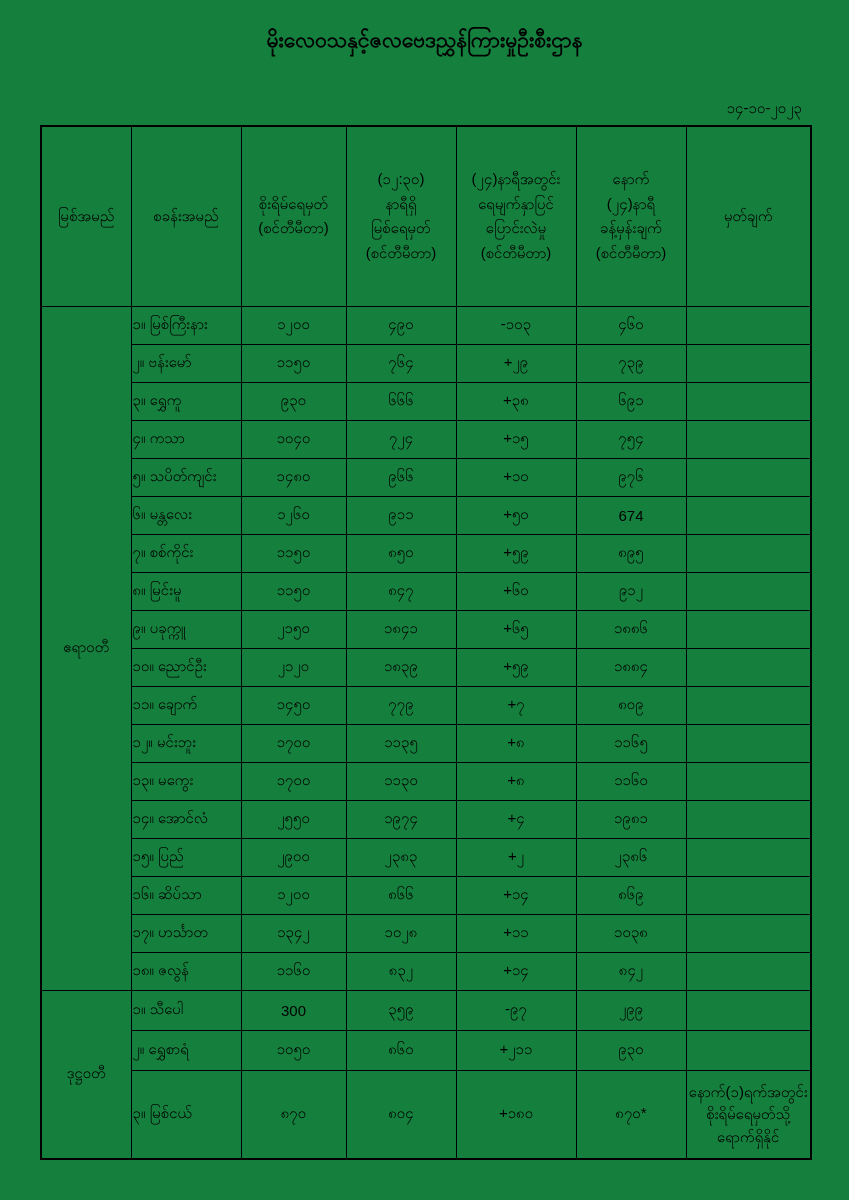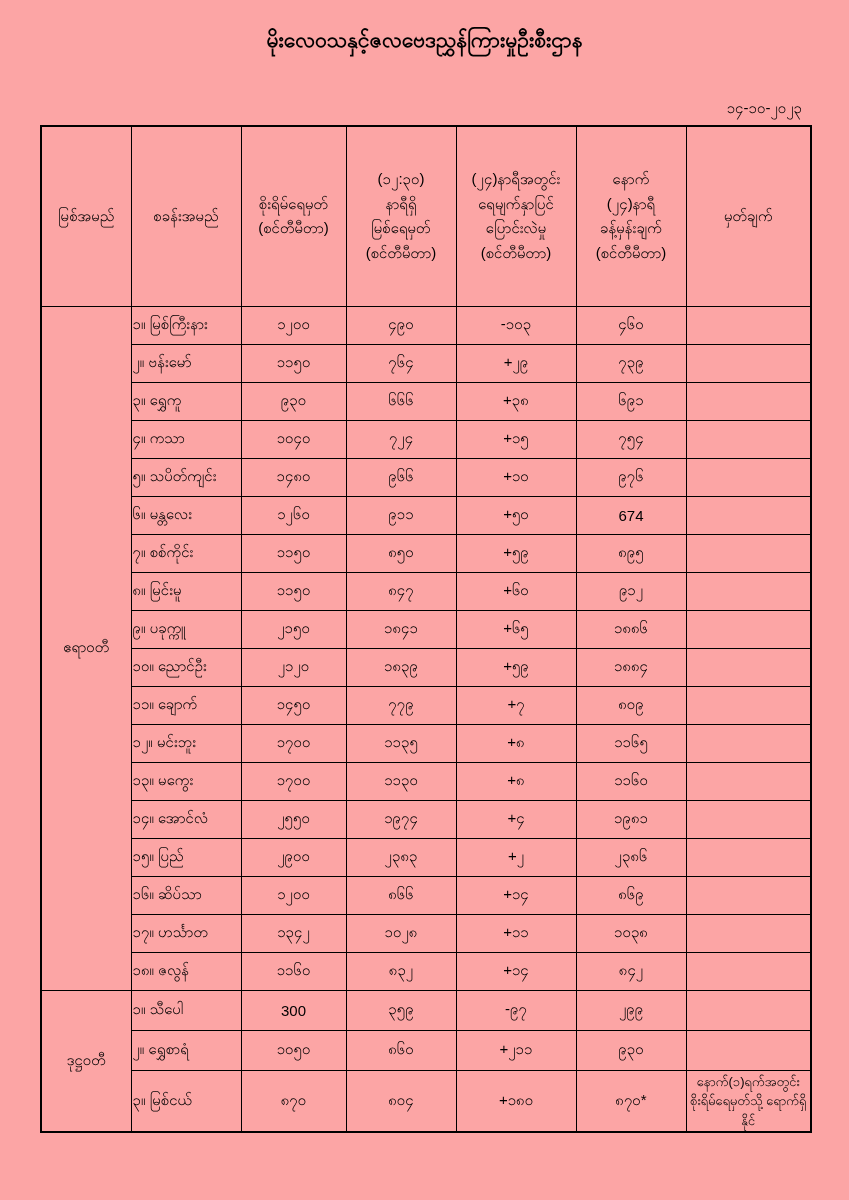--- a/index.html
+++ b/index.html
@@ -3,21 +3,21 @@
 <meta charset="utf-8">
 <style>
   * { box-sizing: border-box; }
   html, body {
     margin: 0; padding: 0;
     width: 849px; height: 1200px;
     background: #ffffff;
     color: #000000;
     font-family: "Liberation Sans", "DejaVu Sans", sans-serif;
   }
-  .page { position: relative; width: 849px; height: 1200px; background:#fca5a5; overflow: hidden; }
+  .page { position: relative; width: 849px; height: 1200px; background:#15803d; overflow: hidden; }
 
   .title-block {
     position: absolute; top: 22px; left: 0; width: 100%;
     text-align: center; font-weight: bold;
     font-size: 21px; line-height: 1.75;
   }
   .date-line {
     position: absolute; top: 98px; right: 47px;
     font-size: 15px;
   }
@@ -39,21 +39,21 @@
   }
   .river-table thead th {
     height: 180px;
     white-space: pre-line;
     line-height: 1.65;
   }
   .river-table td.station-cell { text-align: left; padding-left: 1px; }
   .river-table td.river-cell { text-align: center; margin-left: 32px; }
   tr.g1 td { height: 38px; }
   tr.g2 td { height: 40px; }
-  td.remark-cell { font-size: 13px; line-height: 1.5; white-space: pre-line; padding: 1px 2px; }
+  td.remark-cell { font-size: 15px; line-height: 1.5; white-space: pre-line; padding: 10px 2px; }
 </style>
 </head>
 <body>
 
 <div class="page">
 
   <div class="title-block">
     <div>မိုးလေဝသနှင့်ဇလဗေဒညွှန်ကြားမှုဦးစီးဌာန</div>
   </div>
 

